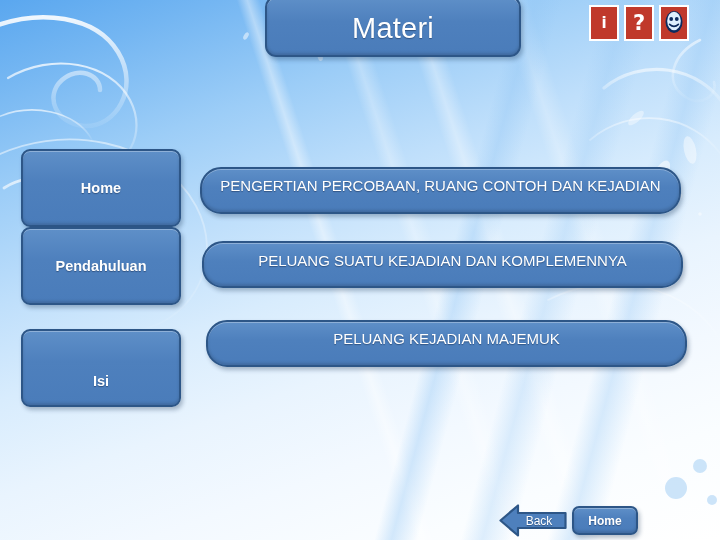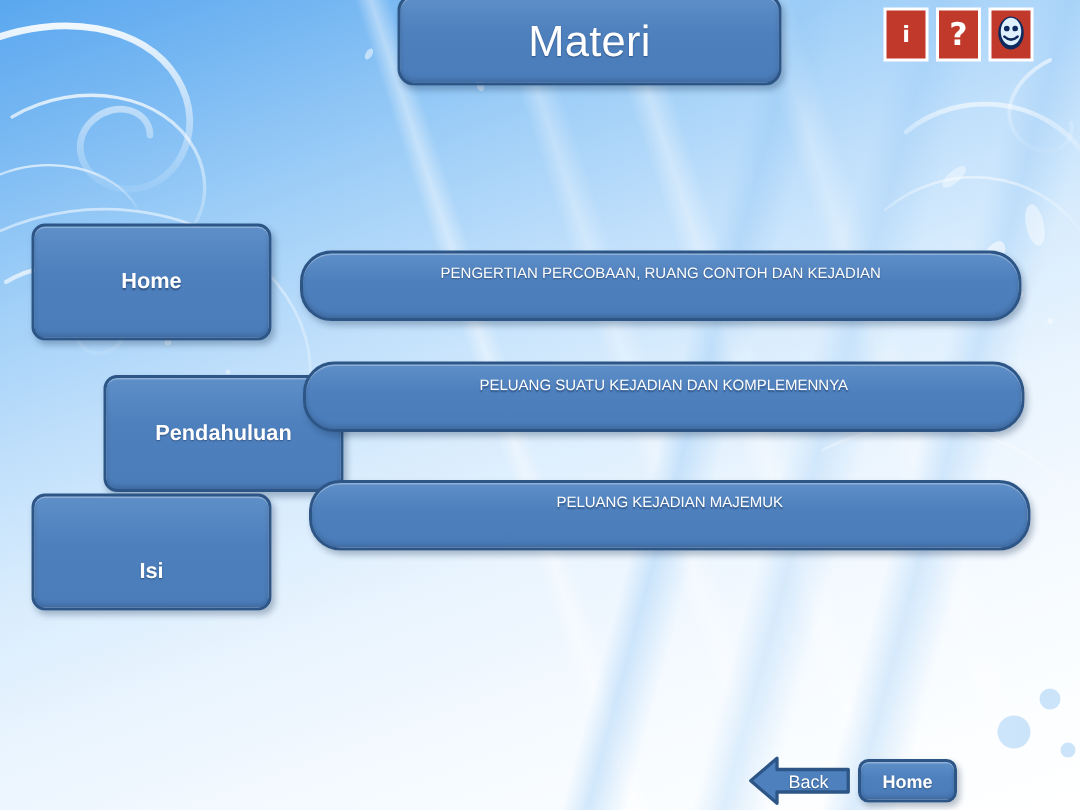--- a/index.html
+++ b/index.html
@@ -81,28 +81,28 @@
   
   .side-btn {
     left: 21px;
     width: 160px;
     height: 78px;
     font-size: 14.5px;
     font-weight: bold;
     align-items: center;
   }
   #side-home      { top: 149px; }
-  #side-pendahuluan { top: 250px; margin-left: 48px; }
+  #side-pendahuluan { top: 227px; }
   #side-isi       { top: 329px; align-items: flex-end; padding-bottom: 16px; }
   #side-penutup   { top: 419px; align-items: center; padding-bottom: 6px; }
 
   
   .content-btn {
     height: 47px;
-    font-size: 10px;
+    font-size: 15px;
     align-items: flex-start;
     padding-top: 8px;
     border-radius: 21px;
   }
   #content-1 { left: 200px; top: 167px; width: 481px; }
   #content-2 { left: 202px; top: 241px; width: 481px; padding-top: 9px; }
   #content-3 { left: 206px; top: 320px; width: 481px; padding-top: 8px; text-align: right; }
 
   
   #nav-home {

